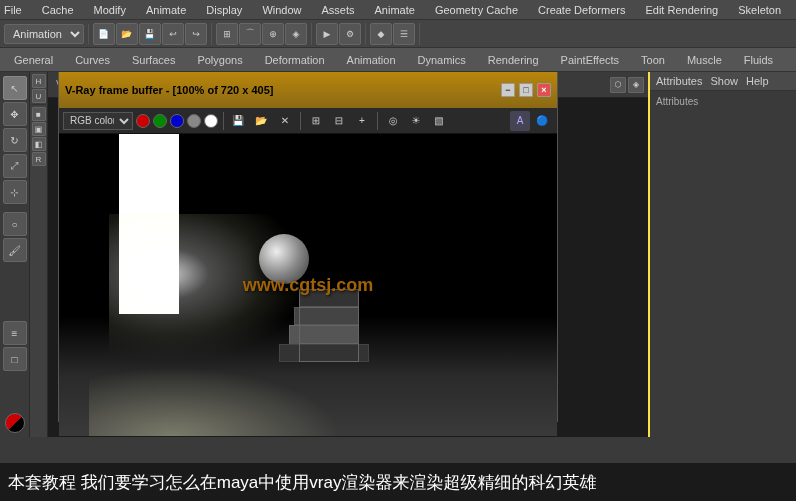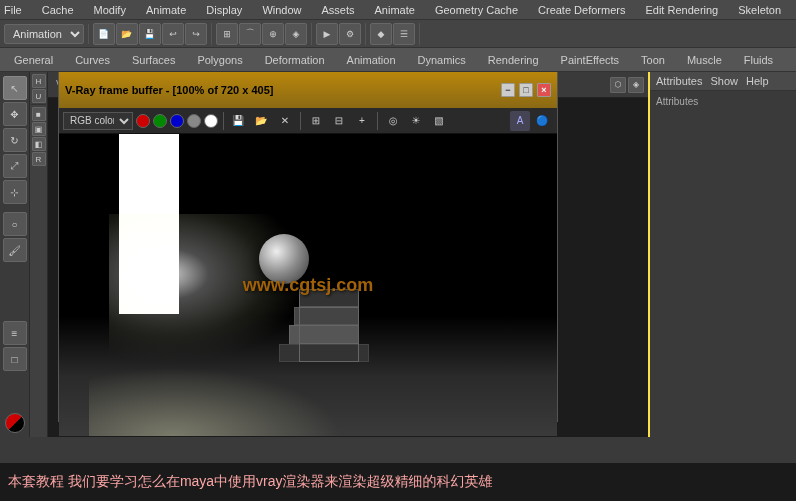--- a/index.html
+++ b/index.html
@@ -364,22 +364,22 @@
       bottom: 0;
       left: 0;
       right: 0;
       height: 38px;
       background: #1a1a1a;
       display: flex;
       align-items: center;
       padding: 0 8px;
     }
     #subtitle-text {
-      color: #fca5a5;
-      font-size: 14px;
+      color: #ffffff;
+      font-size: 17px;
       font-family: Arial, sans-serif;
     }
 
     
     .attr-label {
       font-size: 10px;
       color: #aaa;
       padding: 1px 2px;
     }
 

